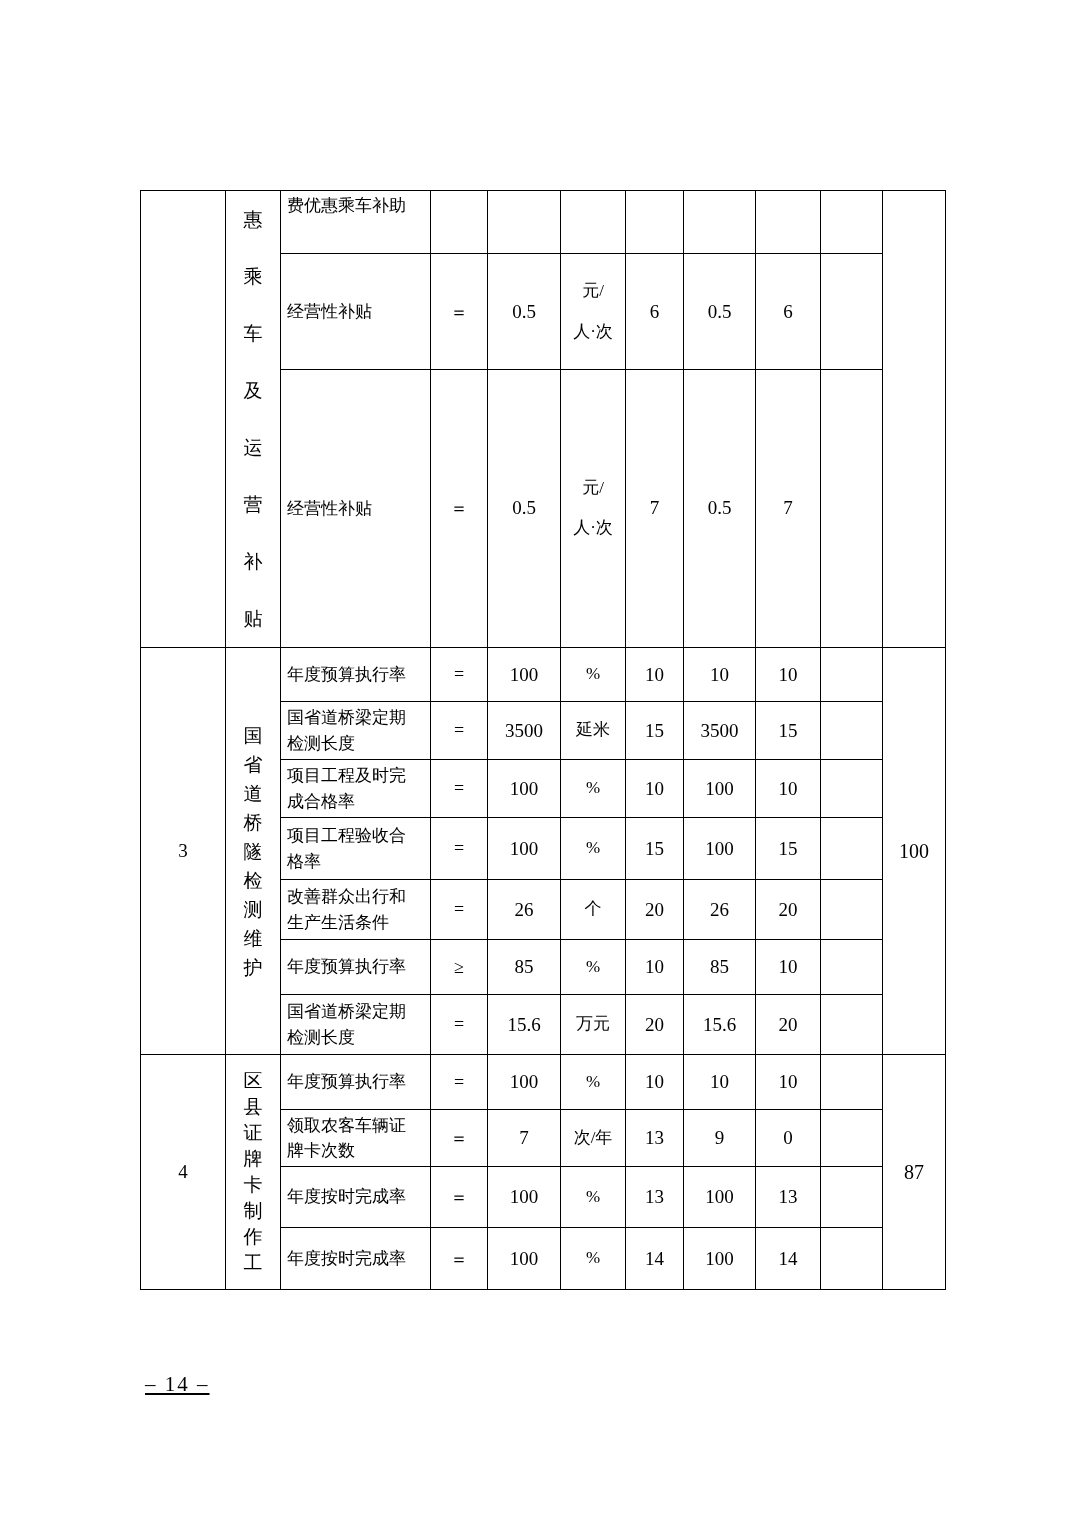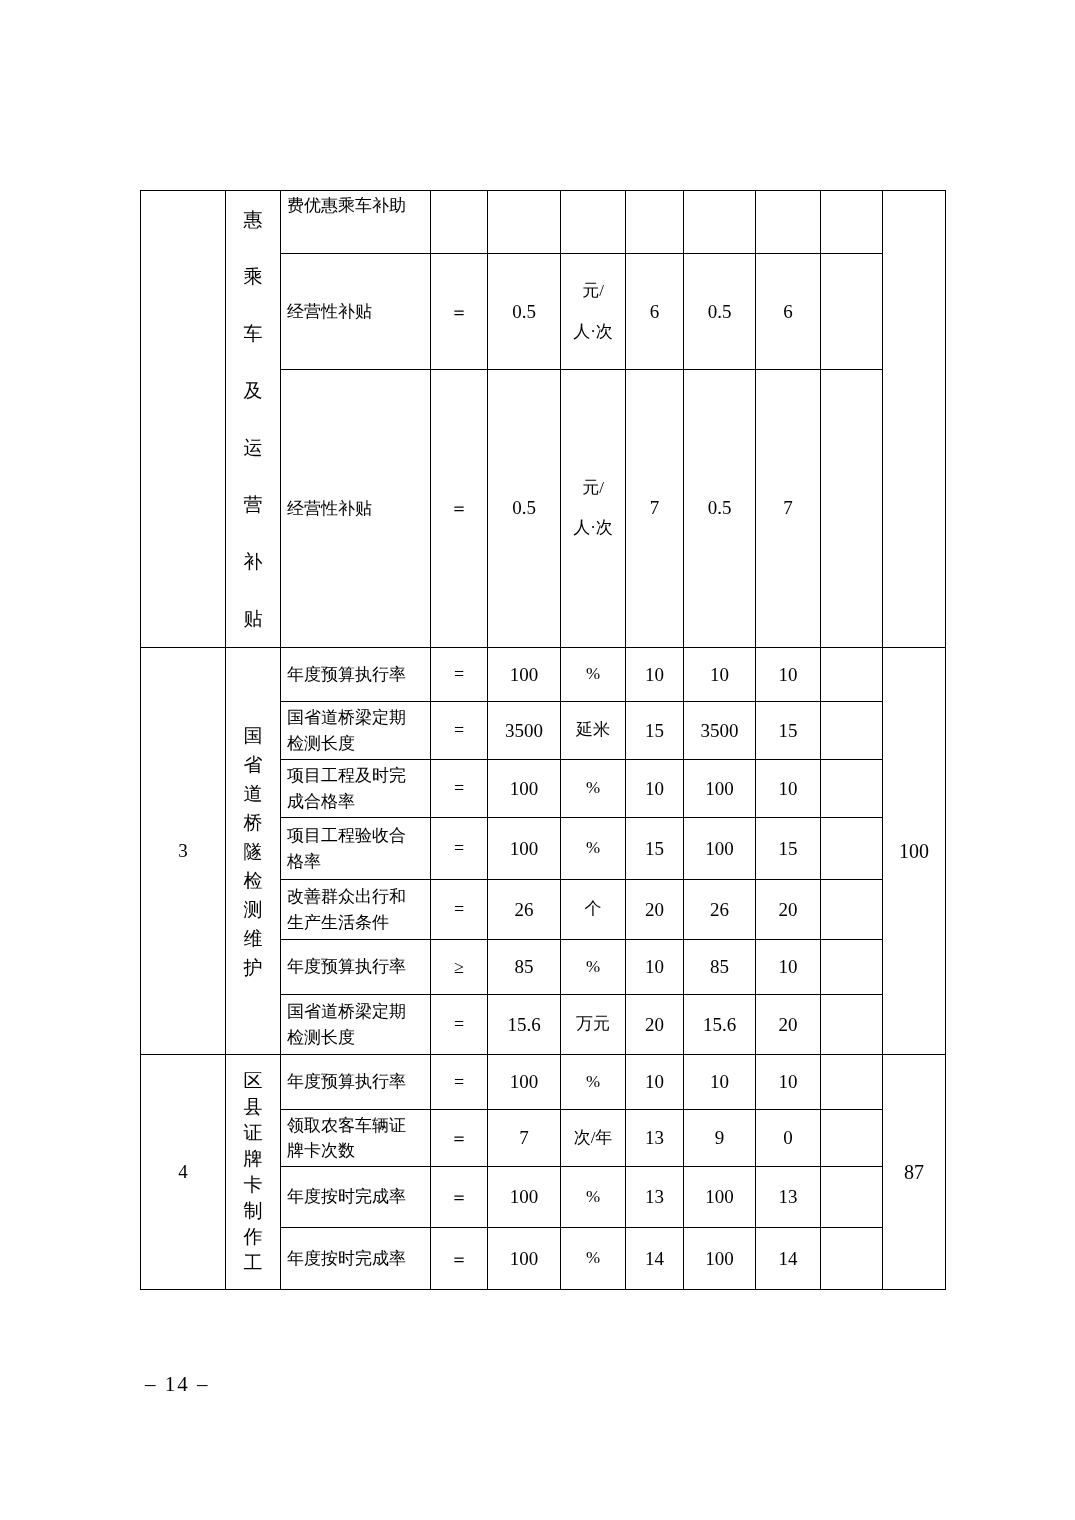--- a/index.html
+++ b/index.html
@@ -70,20 +70,21 @@
   tr.g3r0 { height: 55px; }
   tr.g3r1 { height: 57px; padding-left: 39px; }
   tr.g3r2 { height: 61px; }
   tr.g3r3 { height: 62px; }
 
   .footer {
     position: absolute;
     left: 145px; top: 1372px;
     font-size: 21px;
     letter-spacing: 2px;
+    text-decoration: underline;
   }
 </style>
 </head>
 <body>
 
 <div class="page">
 
   <table class="perf">
     <colgroup>
       <col style="width:85px">

